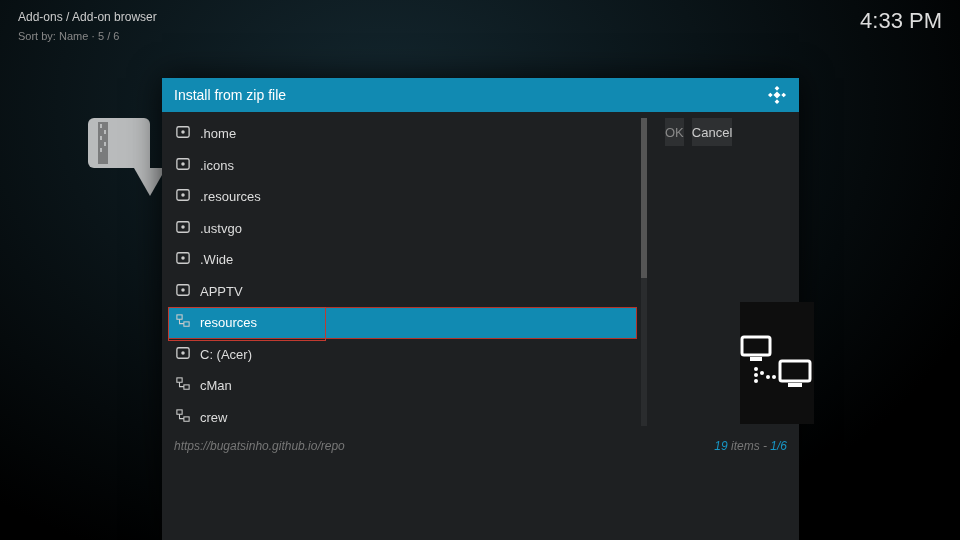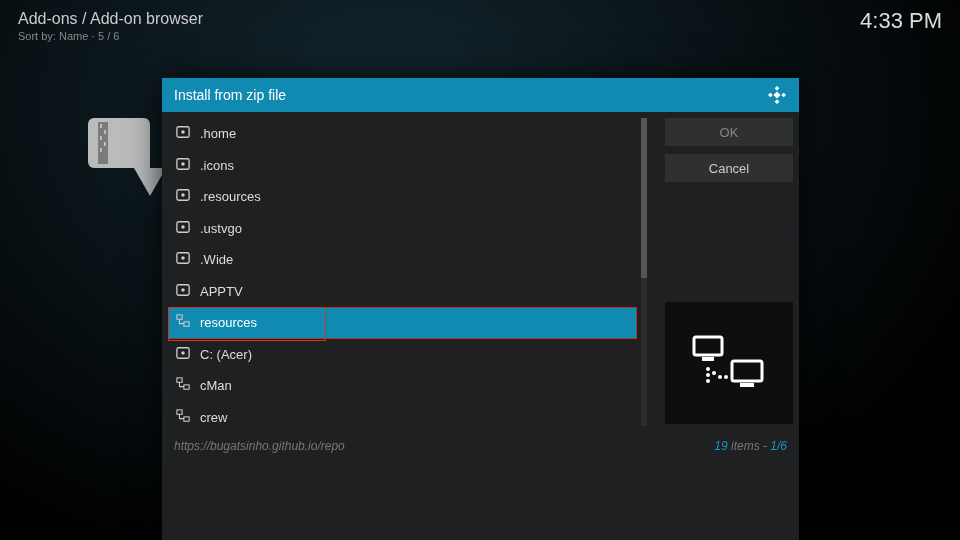--- a/index.html
+++ b/index.html
@@ -13,21 +13,21 @@
   }
   .outer {
     position: absolute;
     left: 0; top: 0;
     width: 960px; height: 540px;
     background: radial-gradient(ellipse at 40% 20%, #14272f 0%, #0a1418 40%, #000 80%);
   }
   .breadcrumb {
     position: absolute;
     left: 18px; top: 10px;
-    font-size: 16px;
+    font-size: 12px;
     color: #ccc;
   }
   .sortby {
     position: absolute;
     left: 18px; top: 30px;
     font-size: 11px;
     color: #888;
   }
   .clock {
     position: absolute;
@@ -118,21 +118,21 @@
     border: 1px solid #c13a30;
     pointer-events: none;
   }
   .item-icon {
     width: 14px; height: 14px;
     flex-shrink: 0;
   }
   .right-col {
     width: 128px;
     display: flex;
-    flex-direction: column;
+    flex-direction: row;
     gap: 8px;
   }
   .btn {
     height: 28px;
     background: #2e3032;
     color: #ccc;
     font-size: 13px;
     display: flex;
     align-items: center;
     justify-content: center;

